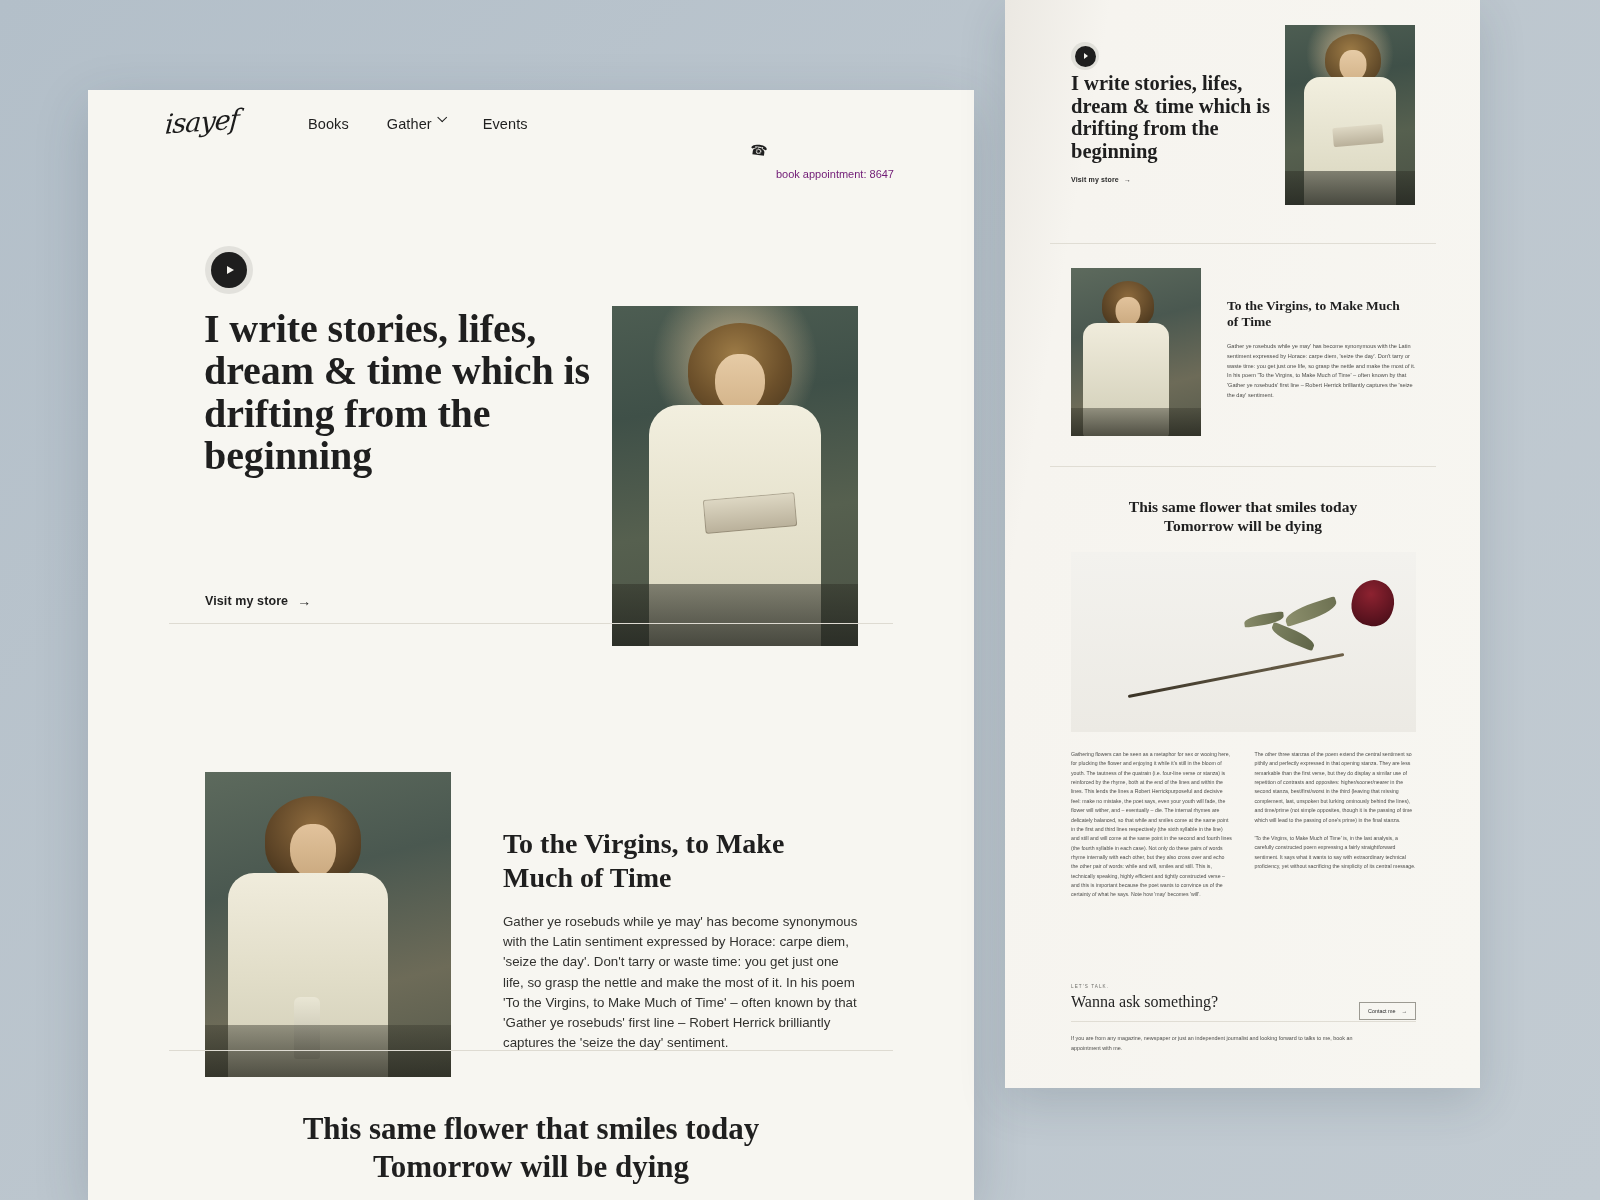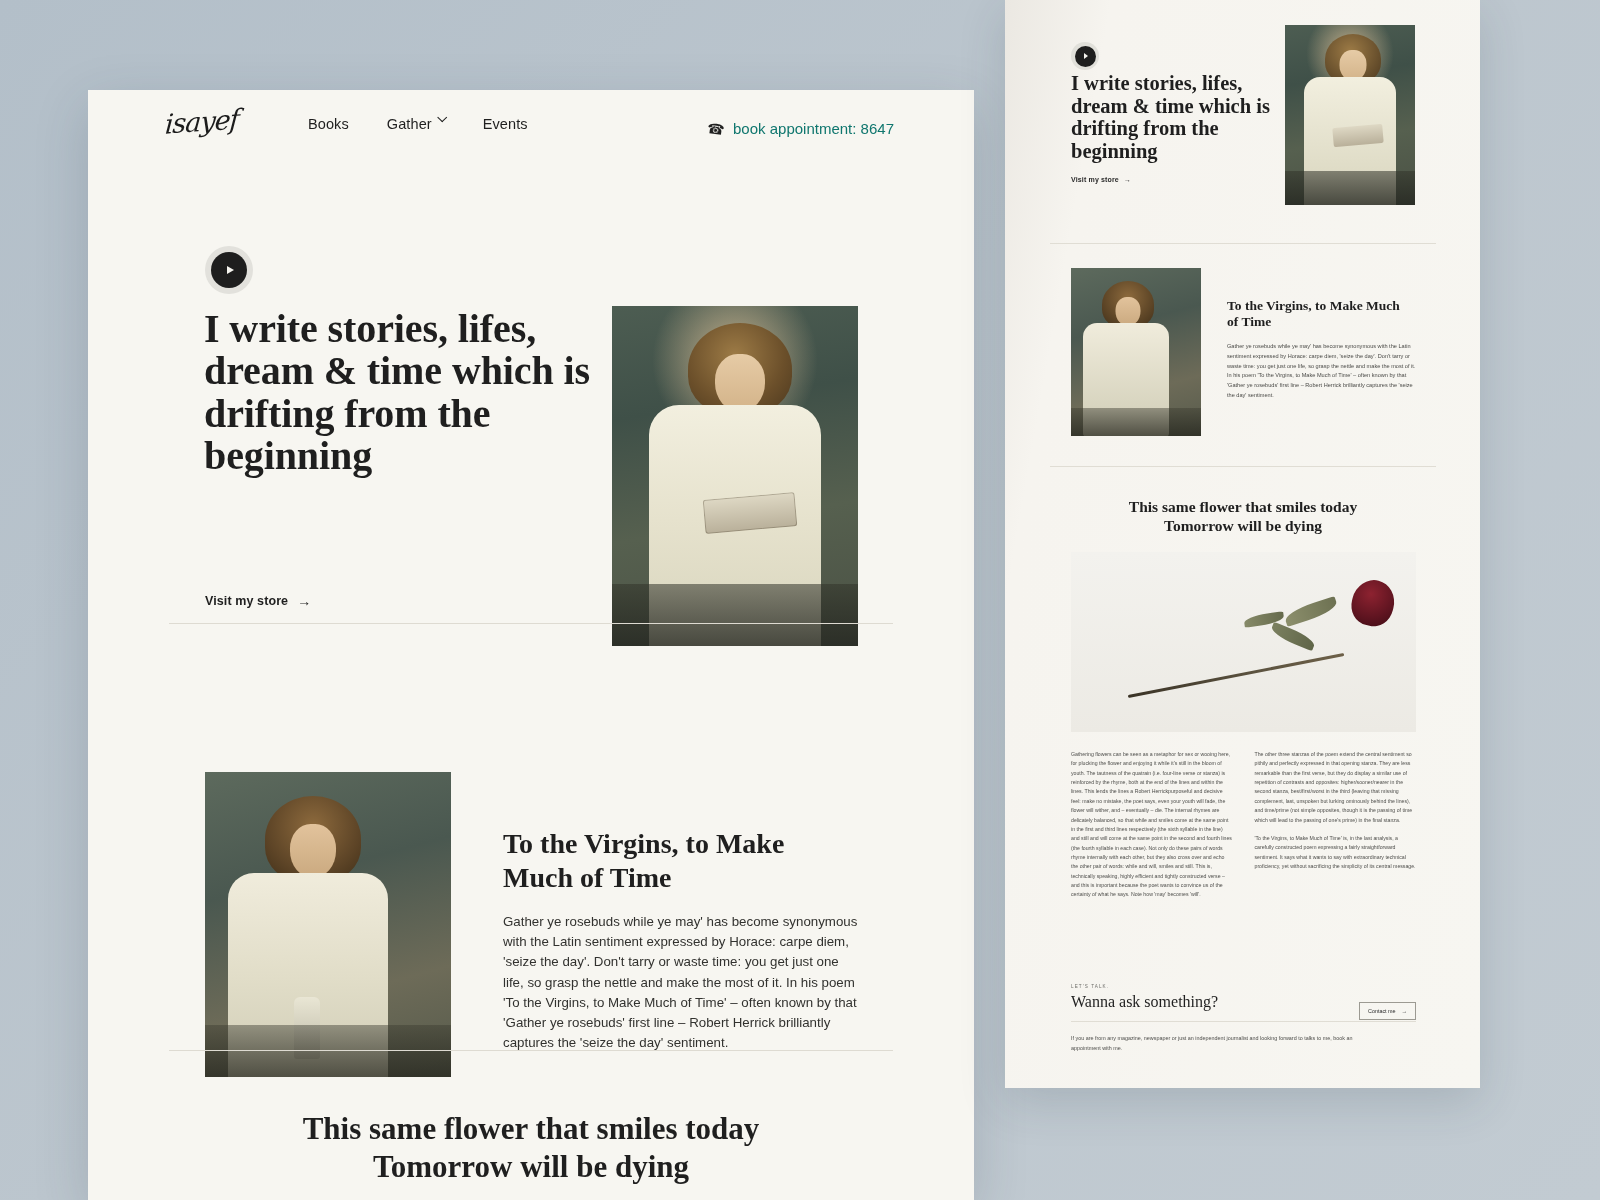--- a/index.html
+++ b/index.html
@@ -74,21 +74,21 @@
   }
   .phone-wrap {
     position: absolute;
     right: 0px; top: 30px;
     display: flex;
     align-items: center;
     gap: 9px;
     cursor: pointer;
   }
   .phone-ico { font-size: 14px; color:#1f1f1f; transform: rotate(8deg); }
-  .phone-txt { font-size: 15px; color: #0f766e; }
+  .phone-txt { font-size: 11px; color: #701a75; margin-top: 48px; }
 
   
   .hero { position: absolute; left: 0; top: 118px; width: 886px; }
   .play-btn {
     position: absolute;
     left: 117px; top: 38px;
     width: 48px; height: 48px;
     border-radius: 50%;
     background: #e2e1dc;
     display:flex; align-items:center; justify-content:center;

